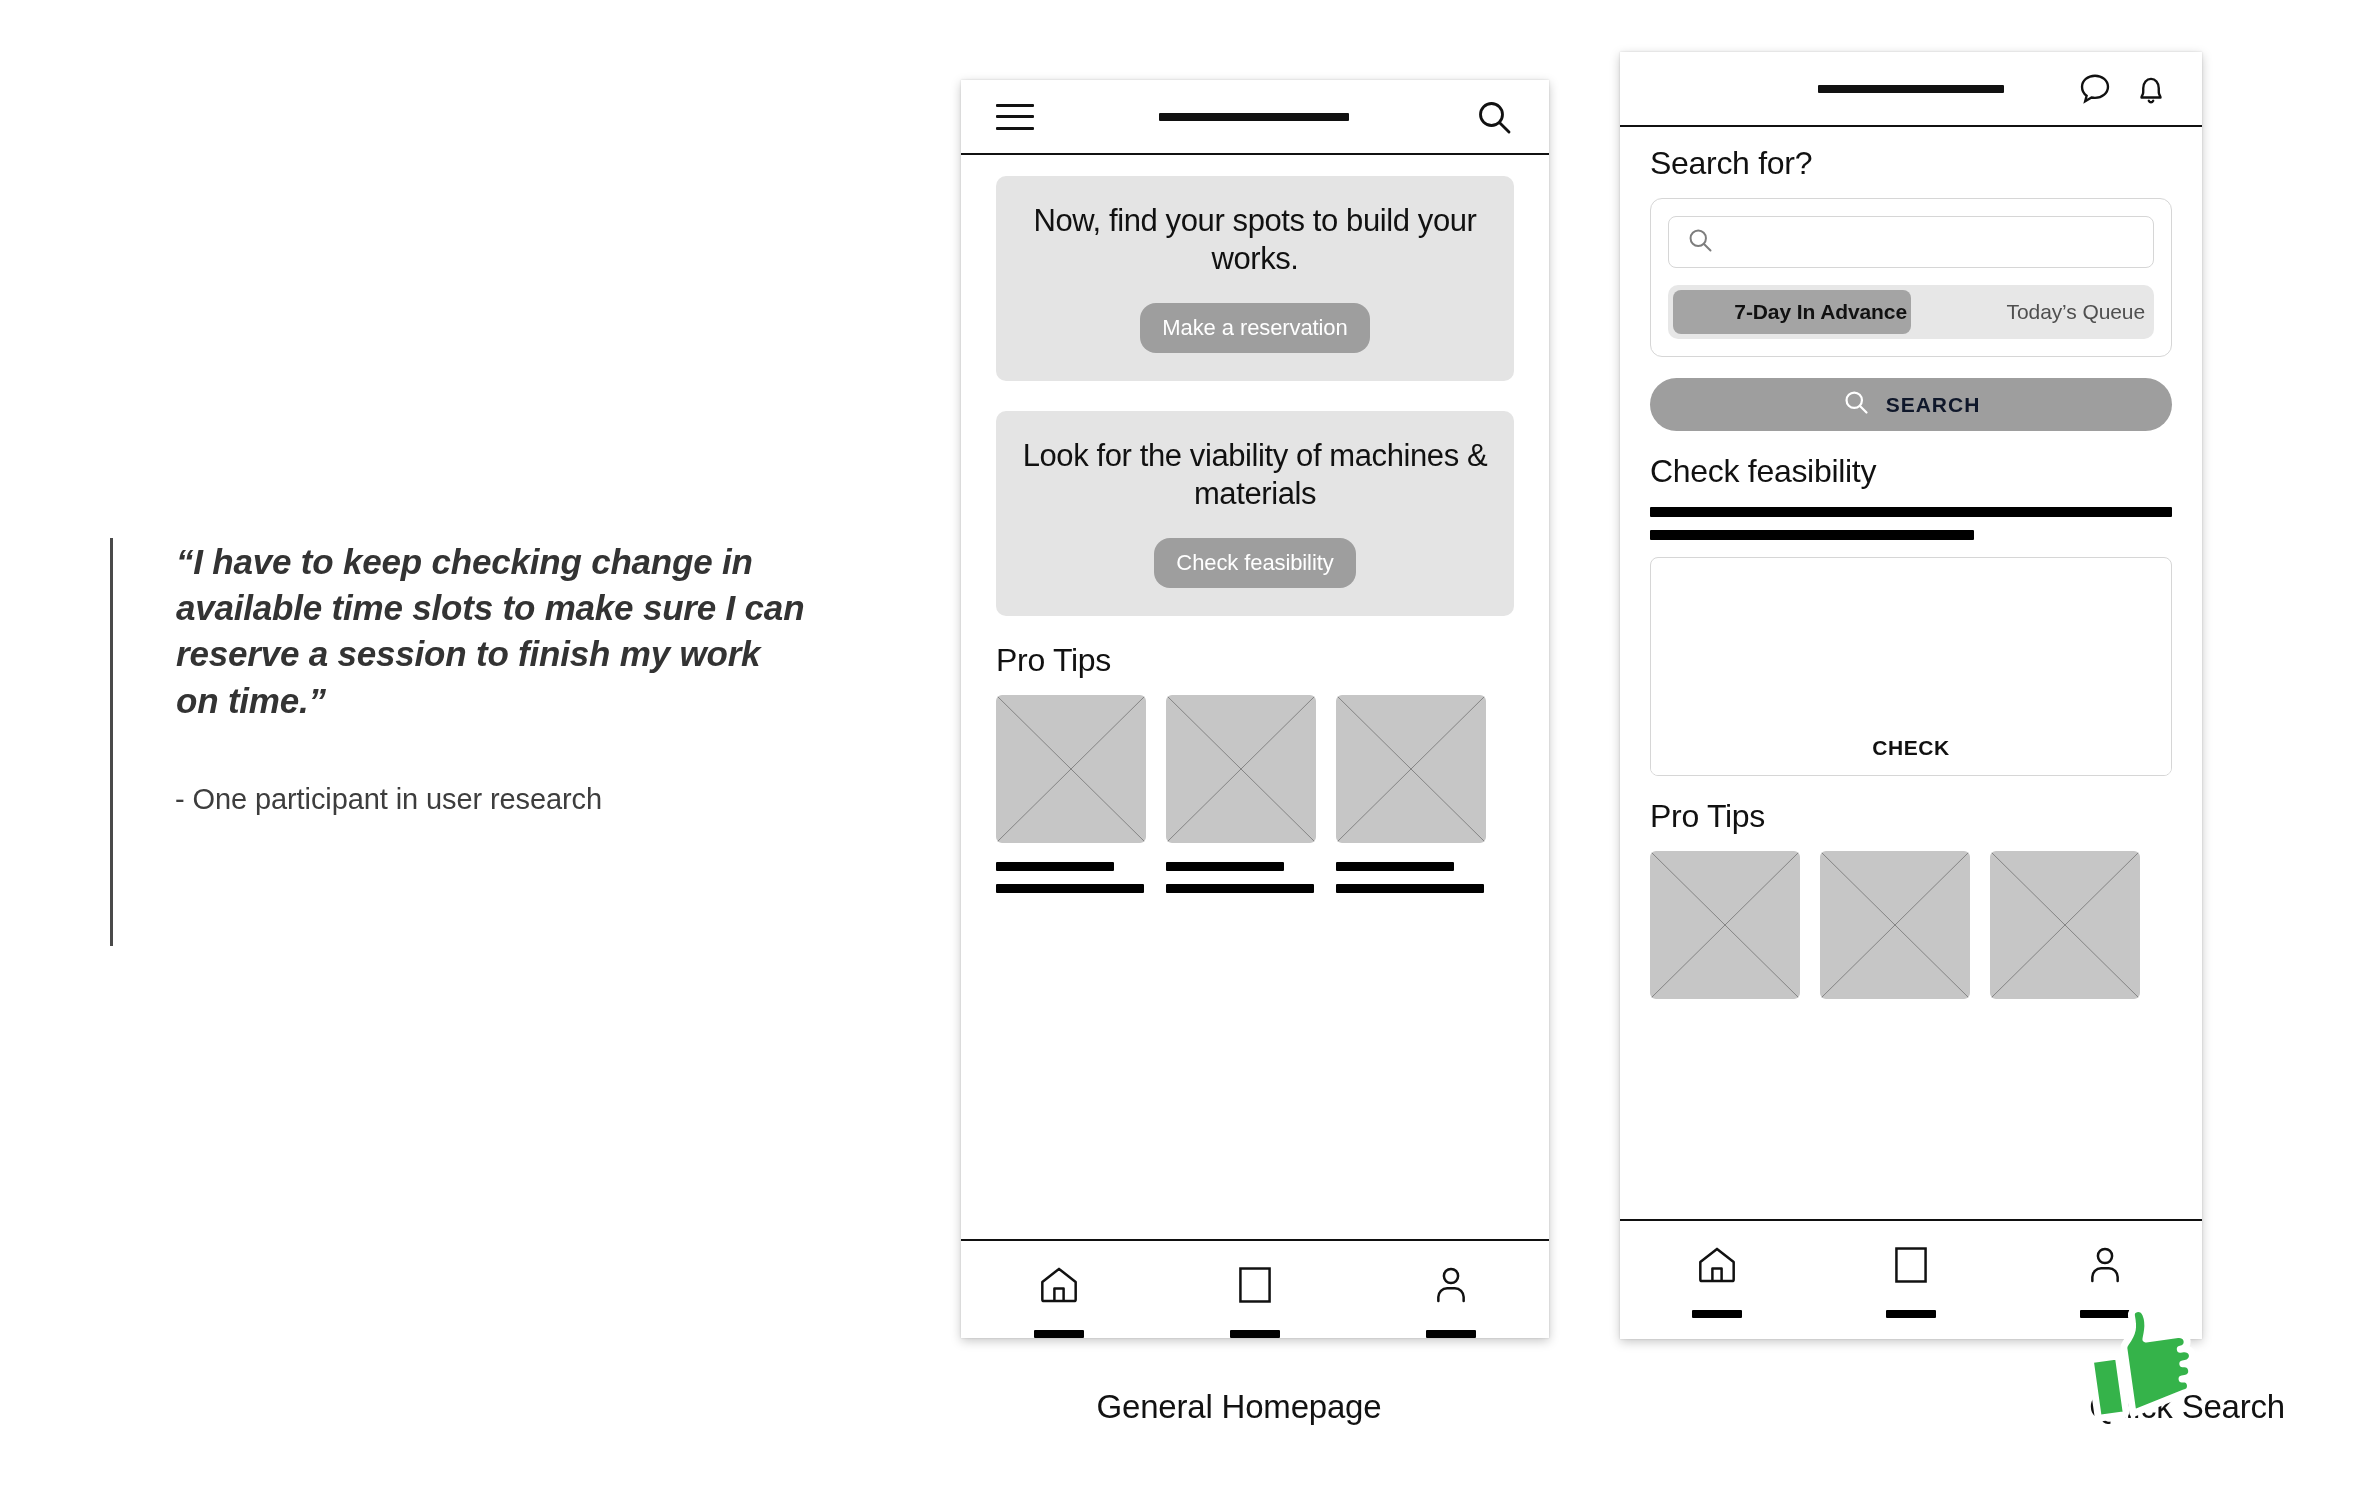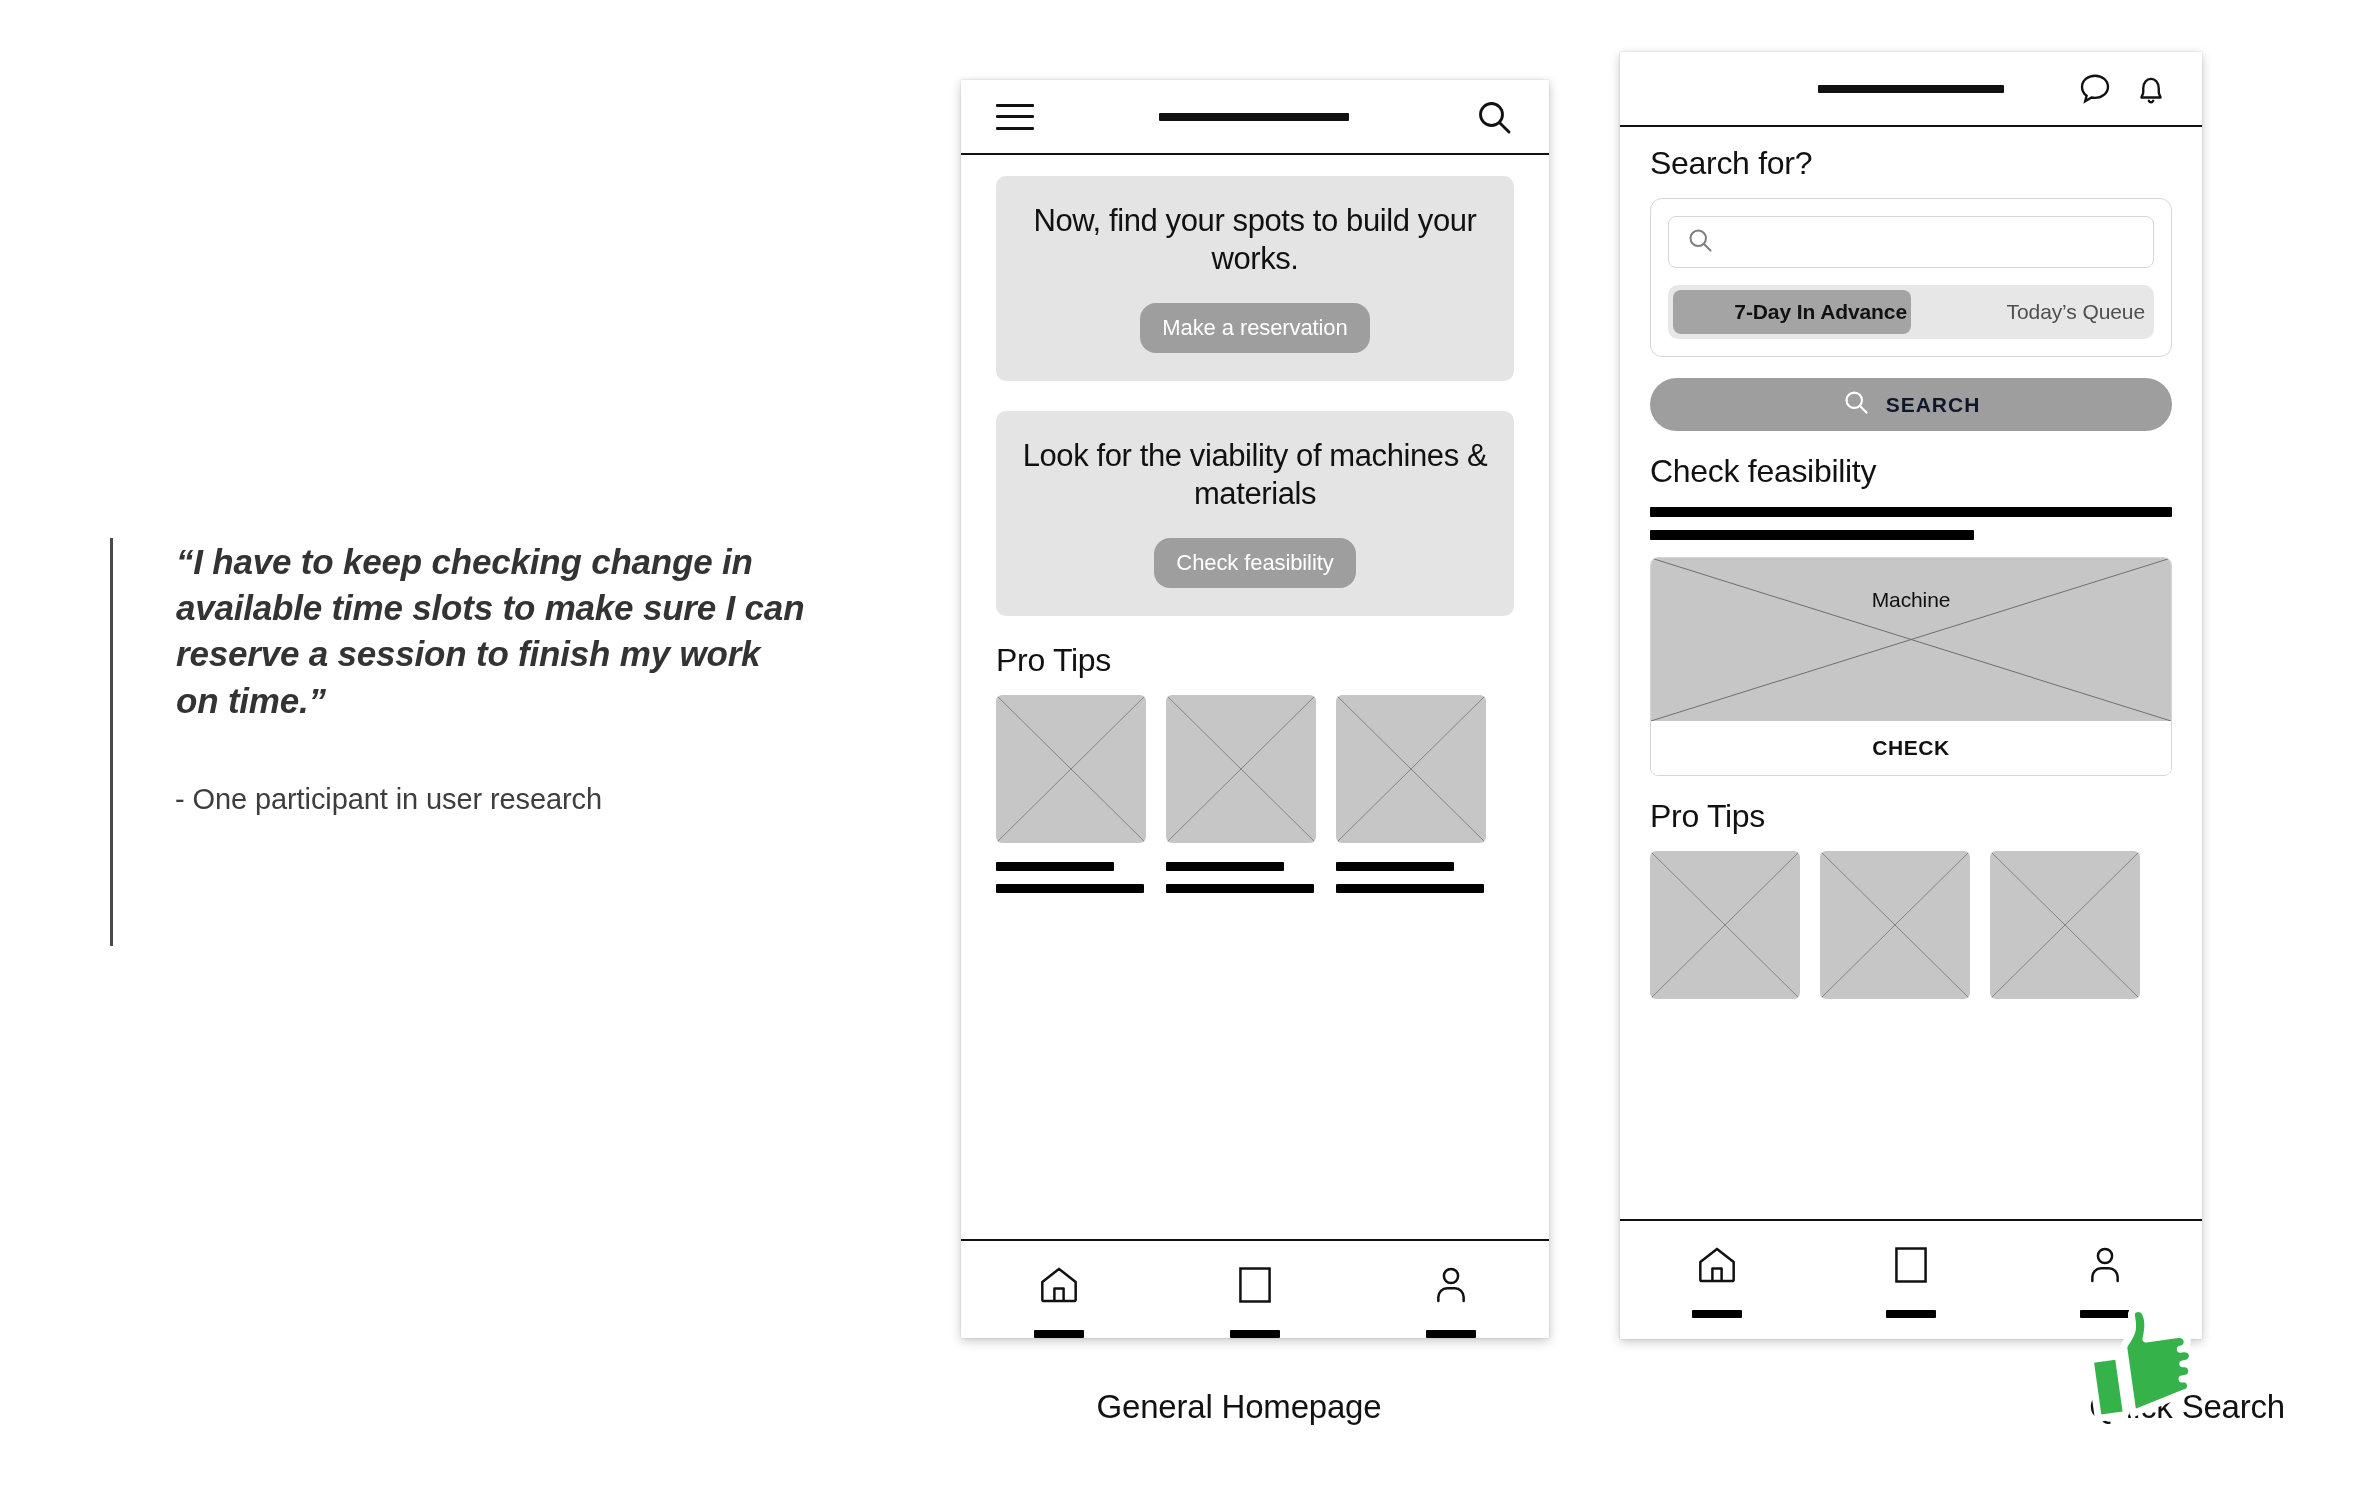--- a/index.html
+++ b/index.html
@@ -424,27 +424,20 @@
       </span>
       <span>SEARCH</span>
     </div>
 
     <p class="section-title" id="feas-title">Check feasibility</p>
     <div class="bar feas-bar-1"></div>
     <div class="bar feas-bar-2"></div>
 
     <div class="feas-card">
       <div class="feas-tiles">
-        <div class="feas-tile">
-          <svg preserveAspectRatio="none" viewBox="0 0 100 100">
-              <line x1="0" y1="0" x2="100" y2="100" stroke="#6d6d6d" stroke-width="0.4"></line>
-              <line x1="100" y1="0" x2="0" y2="100" stroke="#6d6d6d" stroke-width="0.4"></line>
-            </svg>
-          <span class="feas-tile-label">Machine</span>
-        </div>
       </div>
       <div class="feas-check">CHECK</div>
     </div>
 
     <p class="section-title" style="margin-top:22px;">Pro Tips</p>
 
     <div class="thumb-row">
       <div class="thumb-item">
         <div class="thumb-box" style="width:150px;height:148px;">
           <svg preserveAspectRatio="none" viewBox="0 0 100 100">

